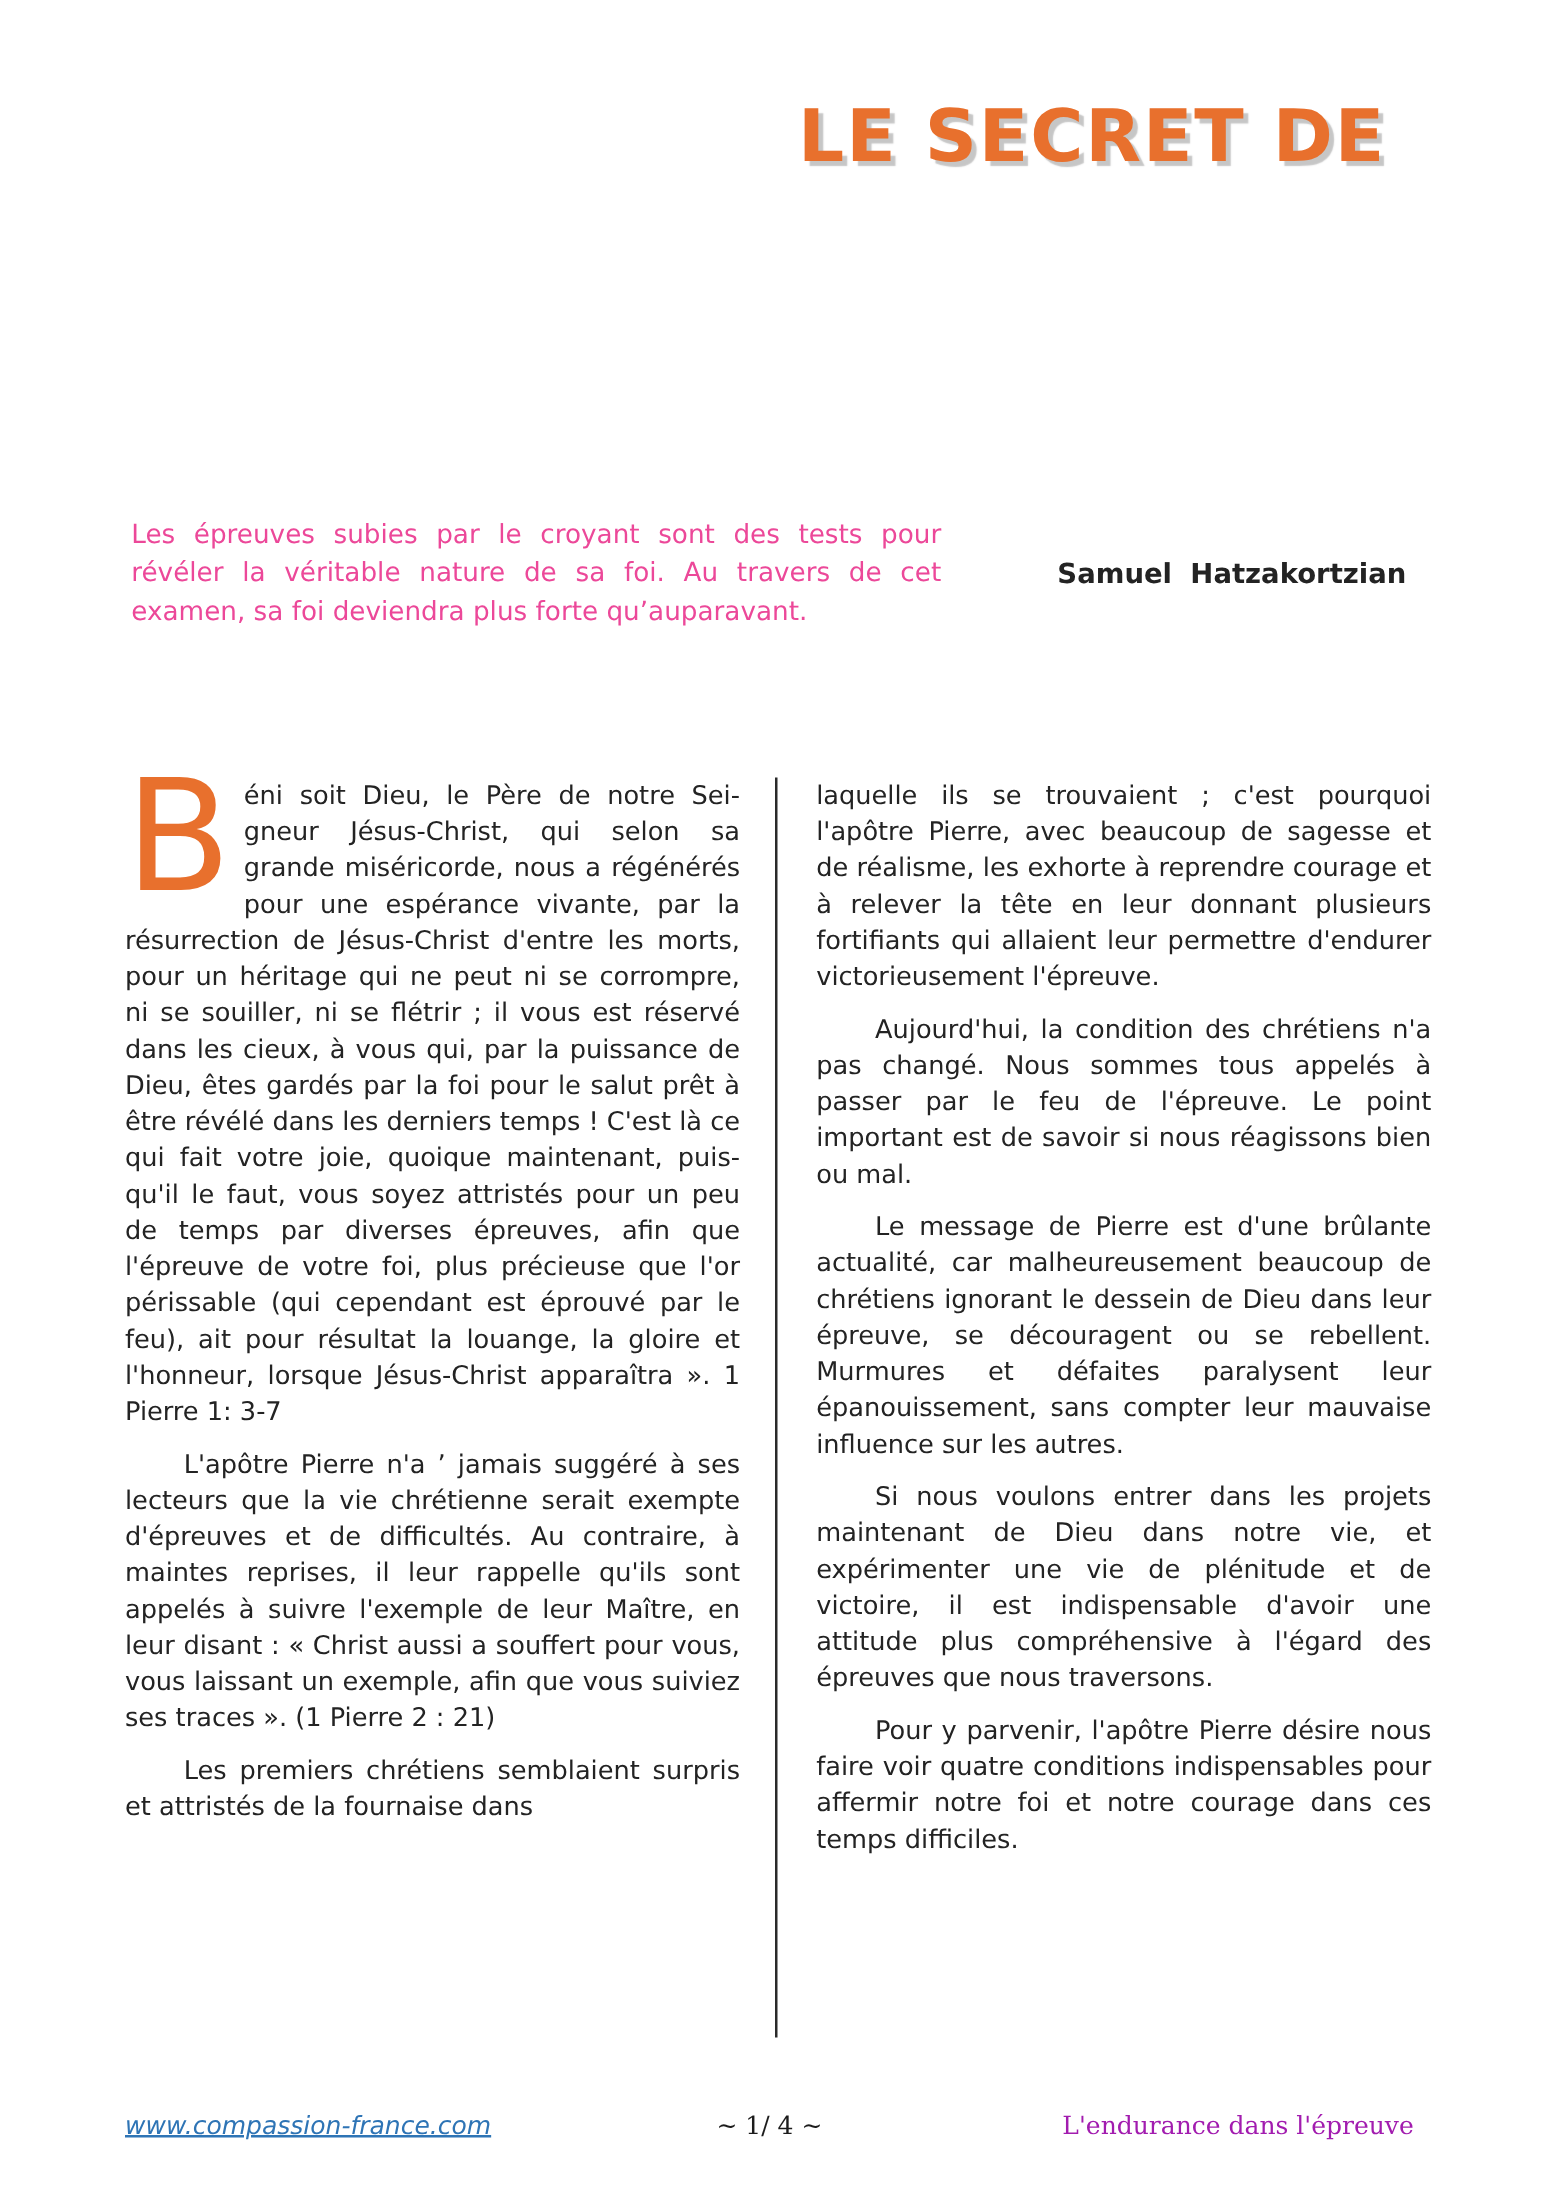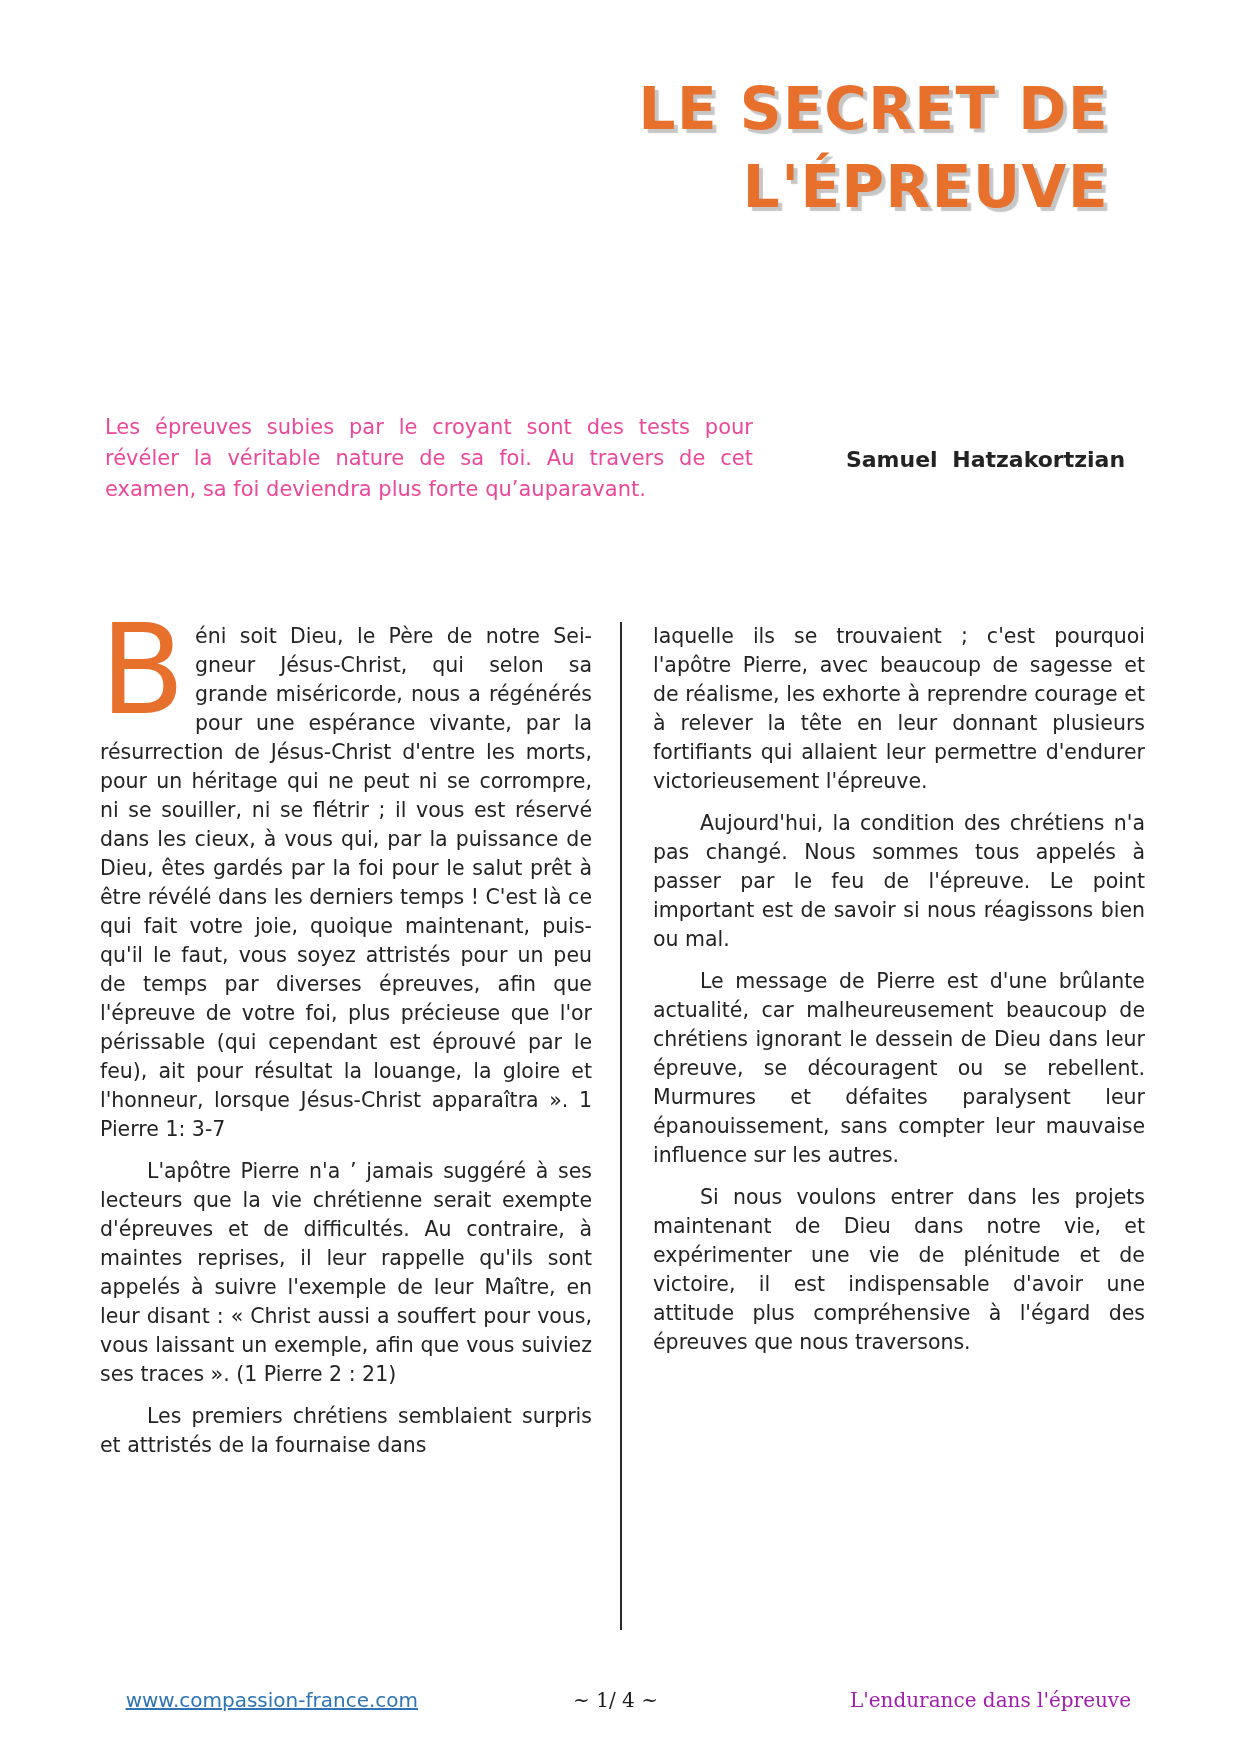--- a/index.html
+++ b/index.html
@@ -80,21 +80,22 @@
     top: 1688px;
     left: 100px;
     right: 98px;
     display: flex;
     justify-content: space-between;
     align-items: baseline;
     font-size: 20px;
   }
   .footer > * { flex: 1; }
   .footer .site {
-    text-align: center;
+    text-align: left;
+    font-style: italic;
     color: #2E74B5;
     text-decoration: underline;
     font-family: "DejaVu Sans", sans-serif;
     cursor: pointer;
   }
   .footer .pagenum {
     text-align: center;
     font-family: "DejaVu Serif", serif;
     color: #1c1c1c;
   }
@@ -104,21 +105,20 @@
     color: #a21caf;
   }
 </style>
 </head>
 <body>
 
 <div class="page">
 
   <div class="title-block">
     <div>LE SECRET DE</div>
-    <div>L'ÉPREUVE</div>
   </div>
 
   <div class="intro">Les épreuves subies par le croyant sont des tests pour révéler la véritable nature de sa foi. Au travers de cet examen, sa foi deviendra plus forte qu’auparavant.</div>
 
   <div class="byline">
     <div class="name">Samuel Hatzakortzian</div>
   </div>
 
   <div class="col col-left">
     <p class="no-indent"><span class="dropcap">B</span><span>éni soit Dieu, le Père de notre Sei­gneur Jésus-Christ, qui selon sa grande miséricorde, nous a régé­nérés pour une espérance vivante, par la résurrection de Jésus-Christ d'entre les morts, pour un héritage qui ne peut ni se corrompre, ni se souiller, ni se flétrir ; il vous est réservé dans les cieux, à vous qui, par la puissance de Dieu, êtes gardés par la foi pour le salut prêt à être révélé dans les derniers temps ! C'est là ce qui fait votre joie, quoique maintenant, puis­qu'il le faut, vous soyez attristés pour un peu de temps par diverses épreuves, afin que l'épreuve de votre foi, plus précieuse que l'or périssable (qui cependant est éprouvé par le feu), ait pour résultat la louange, la gloire et l'honneur, lorsque Jésus-Christ apparaîtra ». 1 Pierre 1: 3-7</span></p>
@@ -126,20 +126,21 @@
     <p>Les premiers chrétiens semblaient surpris et attristés de la fournaise dans</p>
   </div>
 
   <div class="divider"></div>
 
   <div class="col col-right">
     <p class="no-indent">laquelle ils se trouvaient ; c'est pourquoi l'apôtre Pierre, avec beaucoup de sagesse et de réalisme, les exhorte à reprendre courage et à relever la tête en leur don­nant plusieurs fortifiants qui allaient leur permettre d'endurer victorieusement l'épreuve.</p>
     <p>Aujourd'hui, la condition des chré­tiens n'a pas changé. Nous sommes tous appelés à passer par le feu de l'épreuve. Le point important est de savoir si nous réagissons bien ou mal.</p>
     <p>Le message de Pierre est d'une brû­lante actualité, car malheureusement beaucoup de chrétiens ignorant le dessein de Dieu dans leur épreuve, se découragent ou se rebellent. Murmures et défaites pa­ralysent leur épanouissement, sans compter leur mauvaise influence sur les autres.</p>
     <p>Si nous voulons entrer dans les pro­jets maintenant de Dieu dans notre vie, et expérimenter une vie de plénitude et de victoire, il est indispensable d'avoir une attitude plus compréhensive à l'égard des épreuves que nous traversons.</p>
+    <p>Pour y parvenir, l'apôtre Pierre désire nous faire voir quatre conditions indis­pensables pour affermir notre foi et notre courage dans ces temps difficiles.</p>
   </div>
 
   <div class="footer">
     <span class="site">www.compassion-france.com</span>
     <span class="pagenum">~ 1/ 4 ~</span>
     <span class="doctitle">L'endurance dans l'épreuve</span>
   </div>
 
 </div>
 

